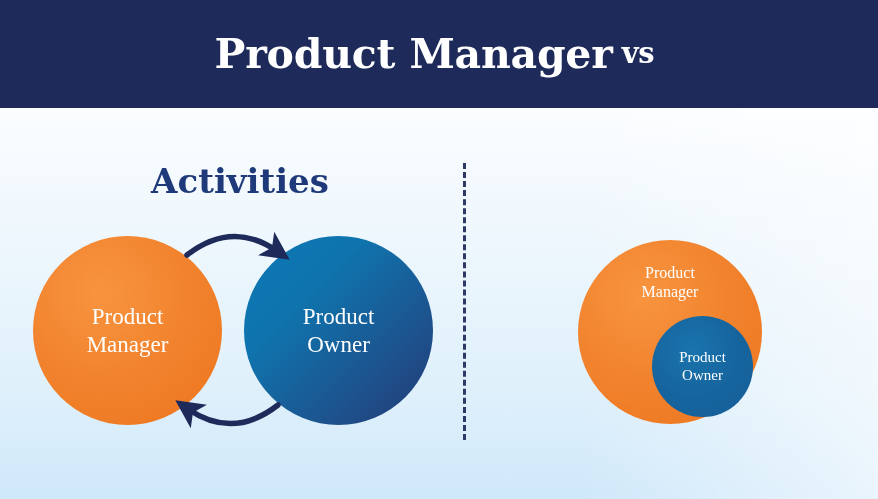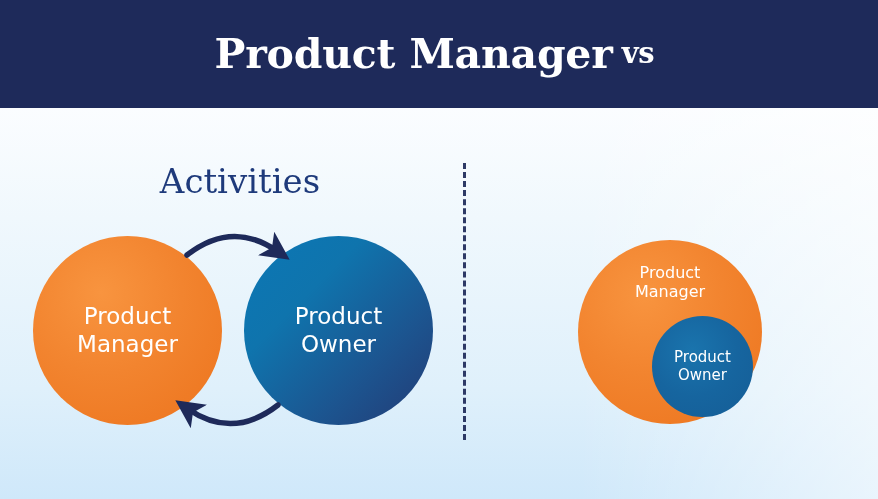--- a/index.html
+++ b/index.html
@@ -66,21 +66,21 @@
     height: 391px;
     background: linear-gradient(to left, rgba(255,255,255,0.55), rgba(255,255,255,0));
     pointer-events: none;
   }
 
   
   .section-title {
     position: absolute;
     color: #1e3a7b;
     font-family: "DejaVu Serif", "Liberation Serif", serif;
-    font-weight: normal;
+    font-weight: bold;
     font-size: 34px;
     white-space: nowrap;
     text-align: center;
   }
   #title-activities {
     left: 40px;
     top: 53px;
     width: 400px;
   }
   #title-responsibilities {
@@ -154,20 +154,21 @@
     left: 652px;
     top: 316px;
     width: 101px;
     height: 101px;
     font-size: 15px;
   }
 
   .circle-label {
     display: block;
     pointer-events: none;
+    font-family: Liberation Serif, serif;
   }
 
   
   .arrows {
     position: absolute;
     left: 0;
     top: 108px;
     width: 878px;
     height: 391px;
     pointer-events: none;

